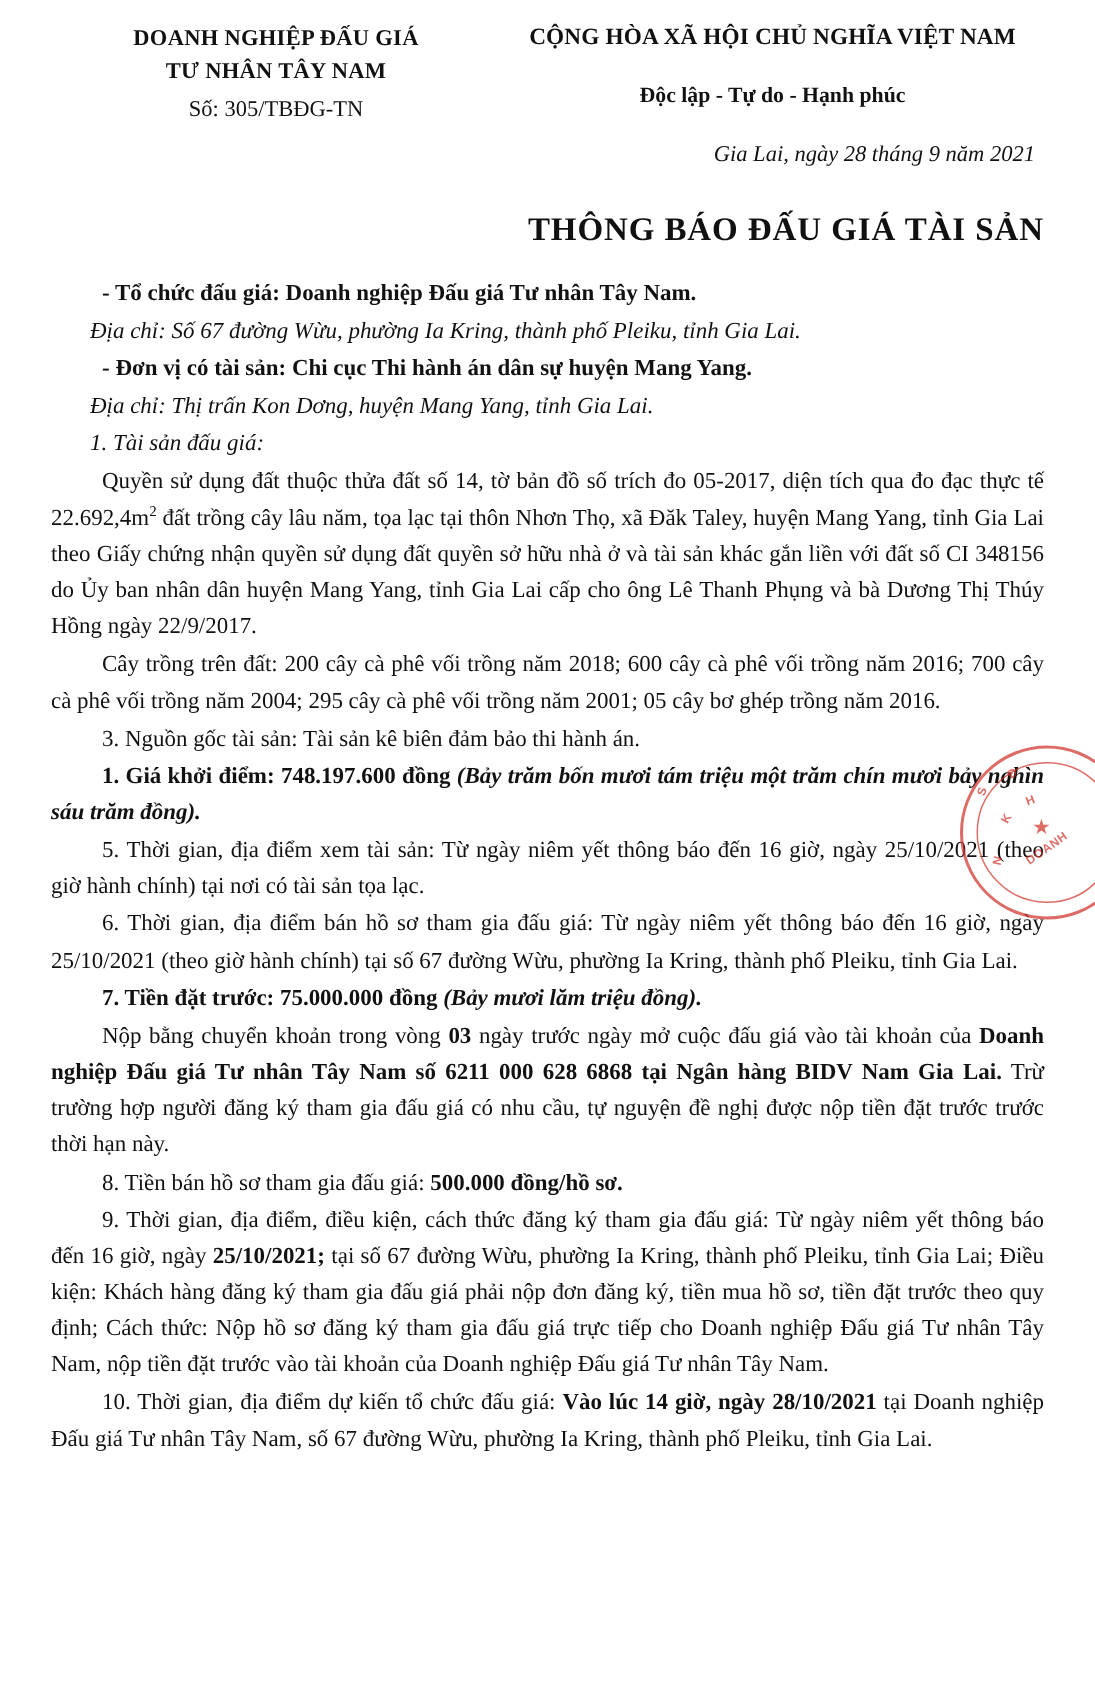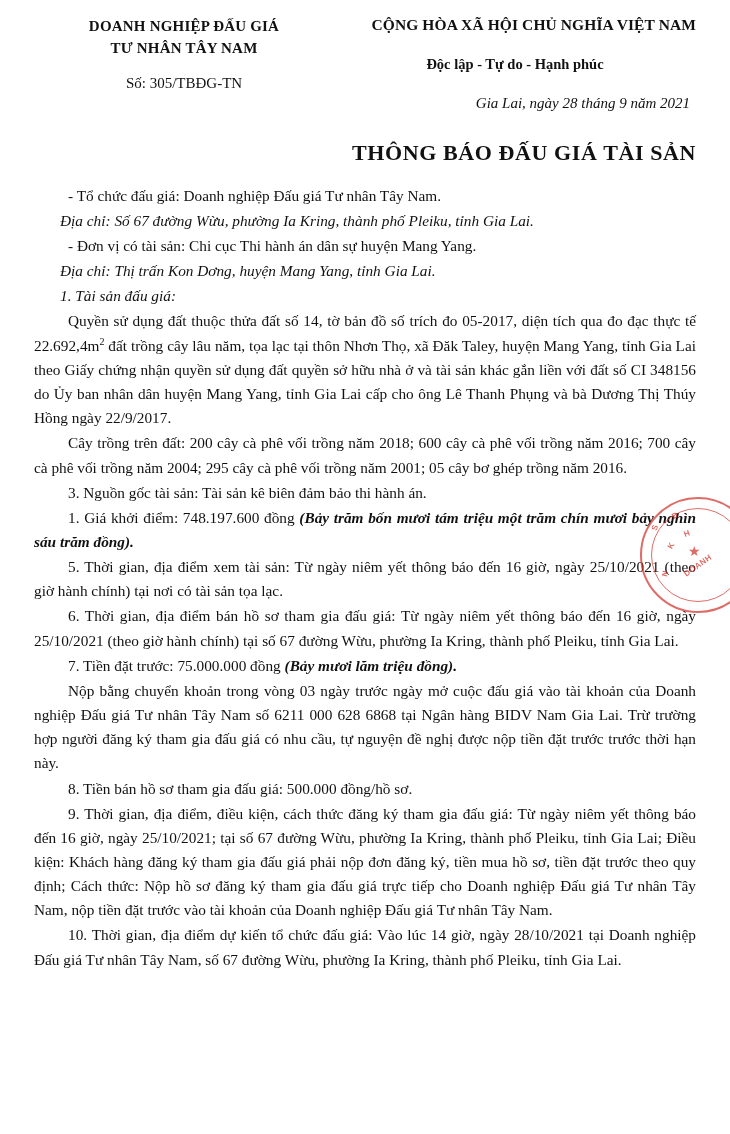--- a/index.html
+++ b/index.html
@@ -40,28 +40,27 @@
   }
   .org-name {
     font-weight: bold;
     font-size: 15px;
     line-height: 1.45;
     letter-spacing: .2px;
   }
   .org-number {
     font-size: 15px;
     line-height: 1.5;
-    margin-top: 12px;
+    margin-top: 2px;
   }
   .nation {
     font-weight: bold;
     font-size: 15.5px;
     line-height: 1.4;
     letter-spacing: .1px;
-    text-align: right;
   }
   .motto {
     font-weight: bold;
     font-size: 14.5px;
     margin-top: 20px;
   }
   .place-date {
     font-style: italic;
     font-size: 15px;
     margin-top: 22px;
@@ -82,21 +81,21 @@
   .body-text {
     font-size: 15.3px;
     line-height: 1.58;
     text-align: justify;
   }
   .body-text p {
     margin: 0 0 1px 0;
   }
   .ind-1 { text-indent: 26px; font-style: italic; }
   .ind-2 { text-indent: 34px; }
-  b, .b { font-weight: normal; }
+  b, .b { font-weight: bold; }
   .bi { font-weight: bold; font-style: italic; }
   sup { font-size: 10px; vertical-align: super; }
 
   
   .seal {
     position: absolute;
     right: -26px;
     top: 497px;
     width: 112px;
     height: 112px;

